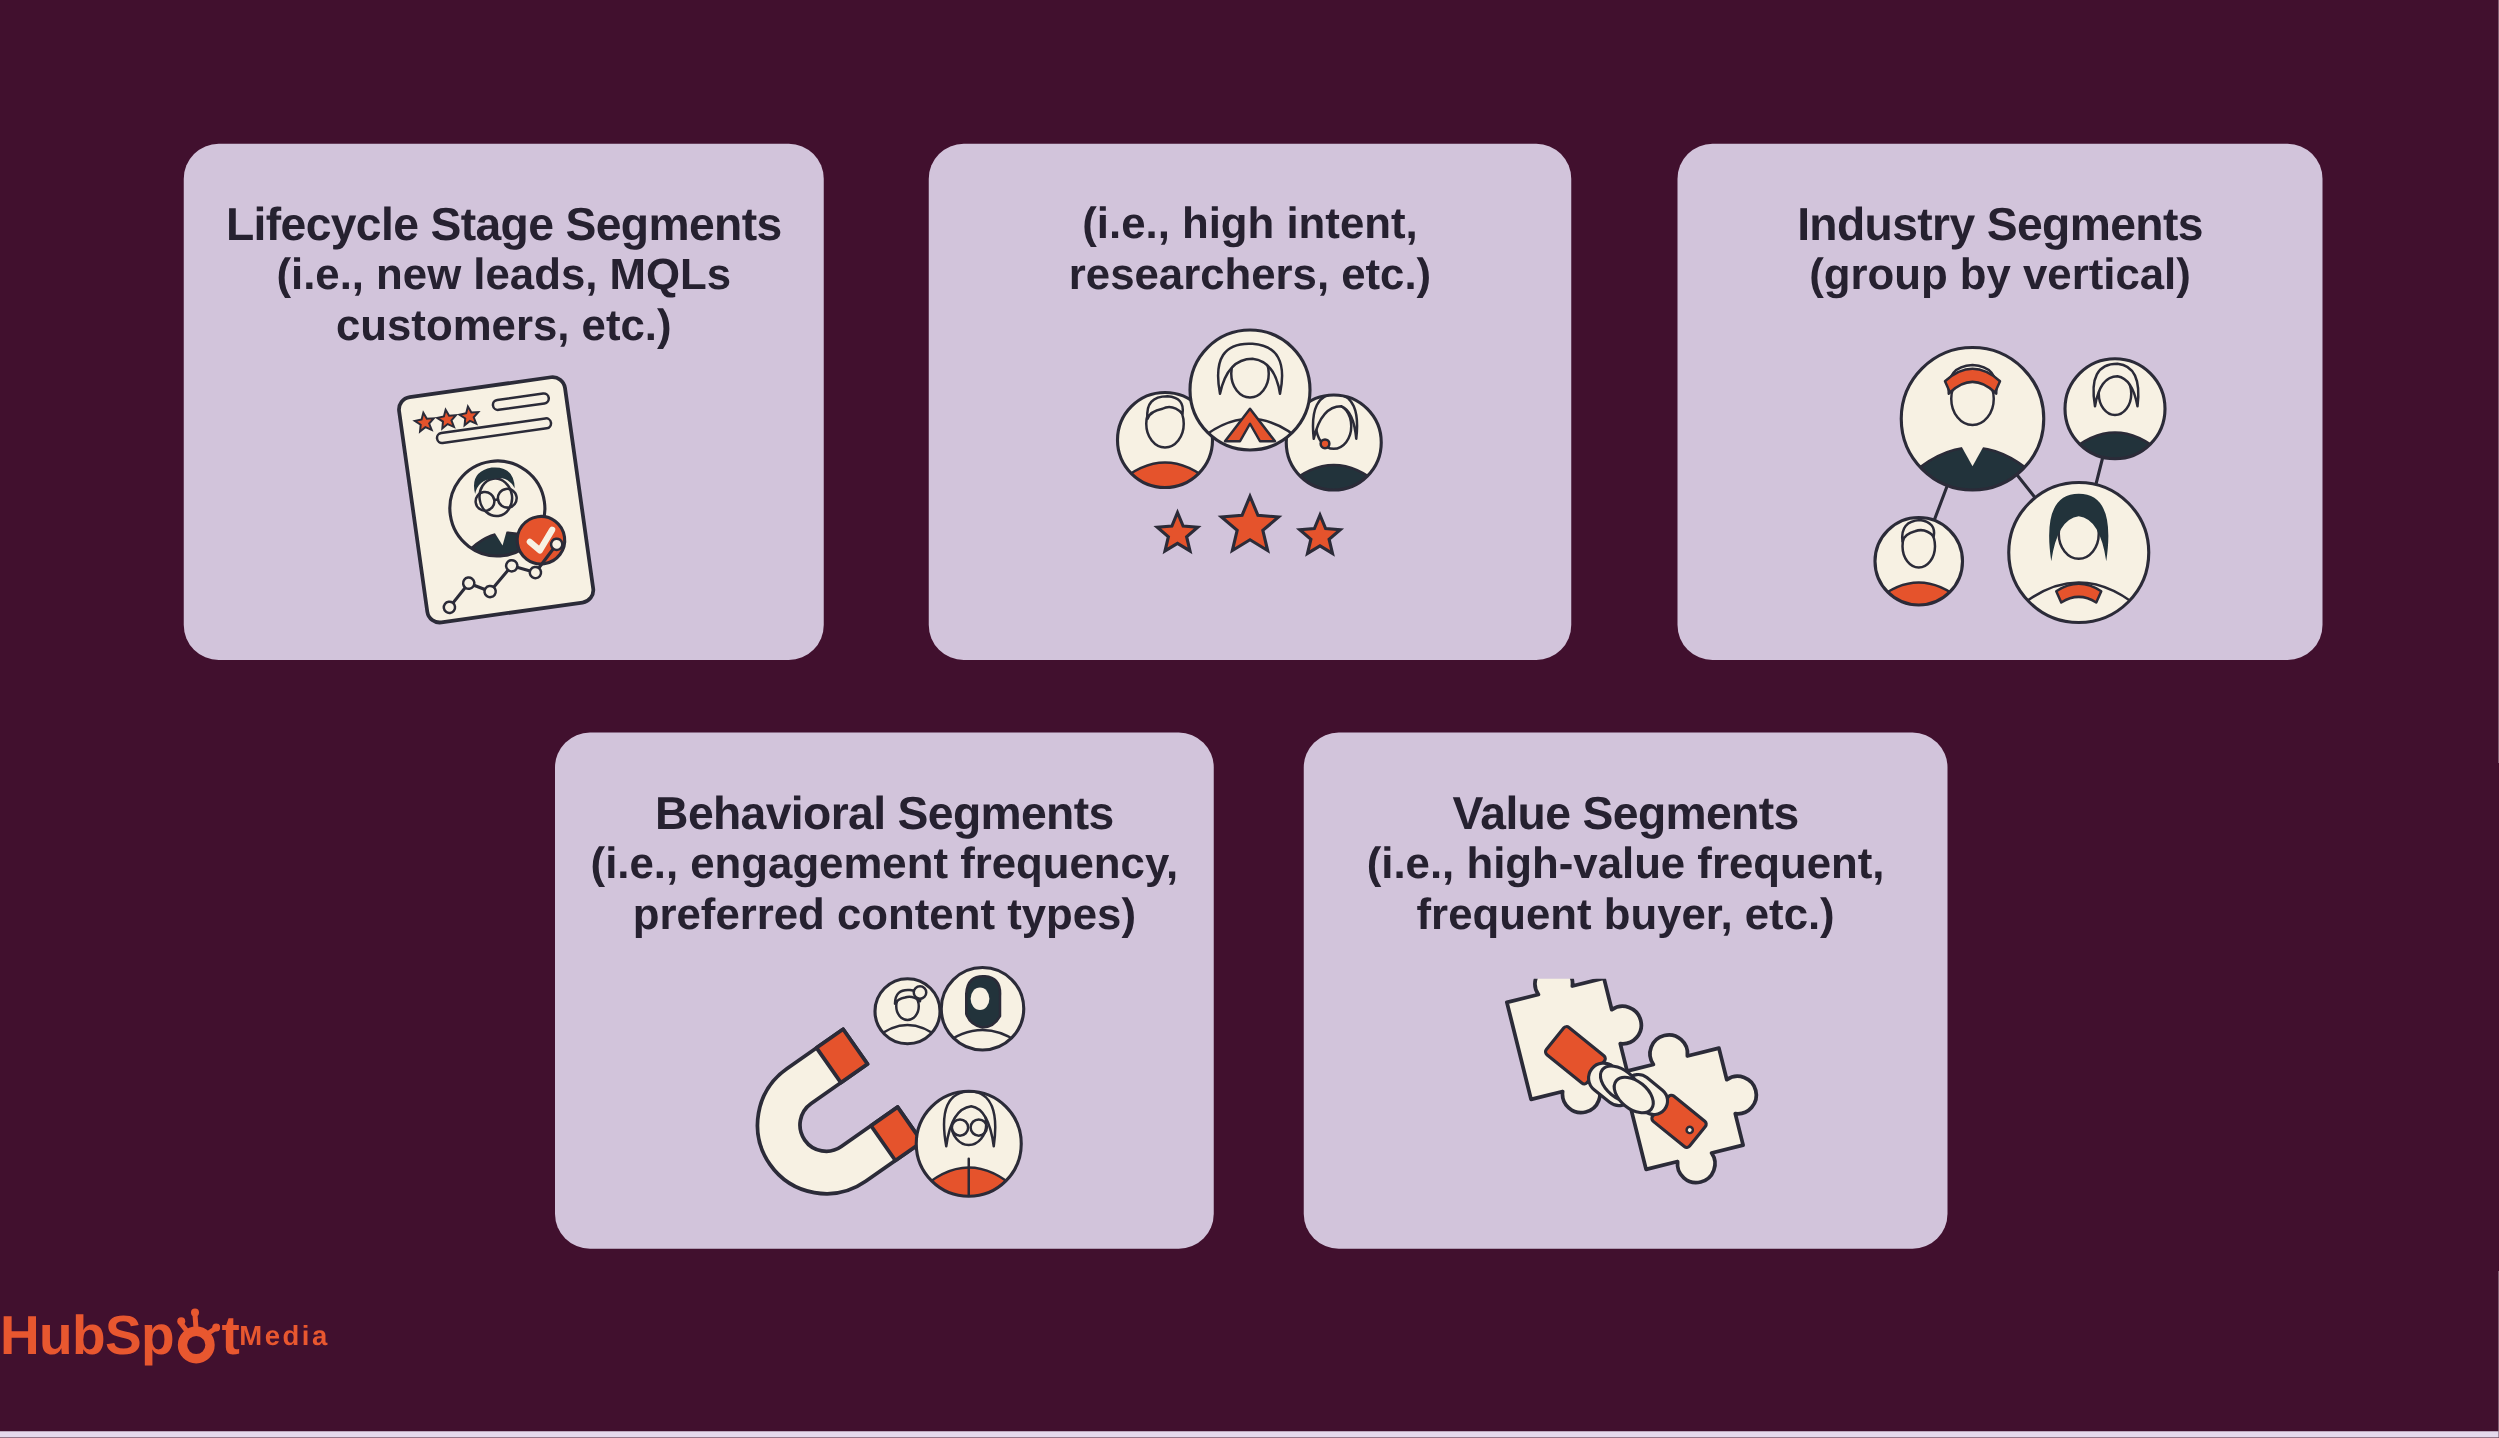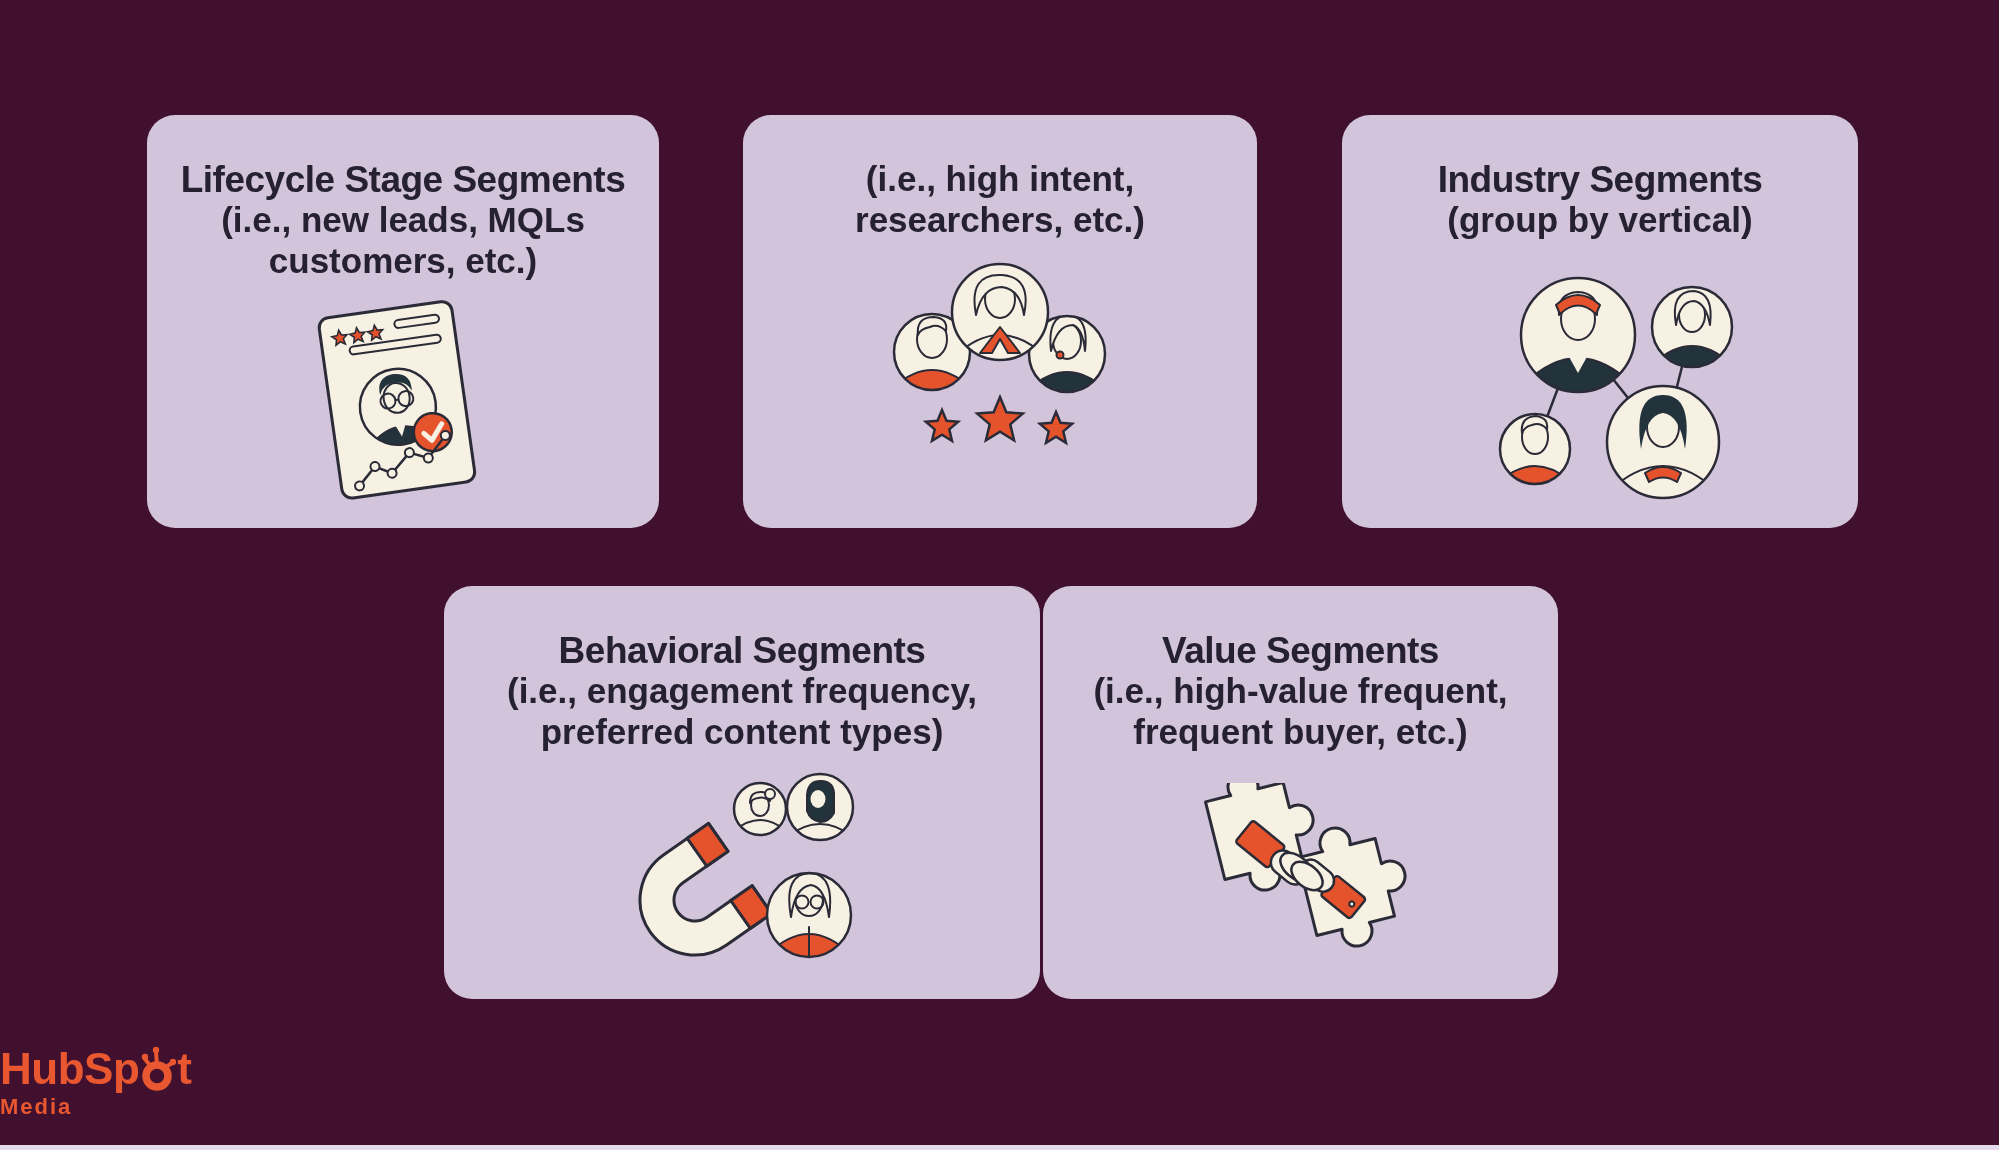--- a/index.html
+++ b/index.html
@@ -6,36 +6,36 @@
     --bg:#41102e; --card:#d2c4db; --ink:#2b2b38; --cream:#f7f1e3;
     --orange:#e5532c; --hair:#22333b; --text:#262130; --logo:#e8572f; --strip:#e5d9ec;
   }
   *{margin:0;padding:0;box-sizing:border-box}
   body{font-family:"Liberation Sans", sans-serif;}
   .canvas{position:relative;width:1999px;height:1150px;background:var(--bg);overflow:hidden}
   .card{position:absolute;background:var(--card);border-radius:28px;display:flex;flex-direction:column;align-items:center;padding-top:44px;text-align:center}
   .card1{left:147px;top:115px;width:512px;height:413px}
   .card2{left:743px;top:115px;width:514px;height:413px}
   .card3{left:1342px;top:115px;width:516px;height:413px}
-  .card4{left:444px;top:586px;width:596px;height:413px}
+  .card4{left:444px;top:586px;width:527px;height:413px}
   .card5{left:1043px;top:586px;width:515px;height:413px}
   .card-title{font-size:37px;font-weight:bold;color:var(--text);line-height:1.12;letter-spacing:-.5px}
   .card-sub{font-size:35px;font-weight:bold;color:var(--text);line-height:1.17}
   .illu{display:block}
   .illu.m1{margin-top:12px}
   .illu.m2{margin-top:14px}
   .illu.m3{margin-top:26px}
   .illu.m4{margin-top:12px}
   .illu.m5{margin-top:30px}
   
   .f-cream{fill:var(--cream)} .f-or{fill:var(--orange)} .f-hair{fill:var(--hair)} .f-none{fill:none}
   .st{stroke:var(--ink);stroke-width:2.5;stroke-linejoin:round;stroke-linecap:round}
   .st2{stroke:var(--ink);stroke-width:2;stroke-linejoin:round;stroke-linecap:round}
   .st3{stroke:var(--ink);stroke-width:3;stroke-linejoin:round;stroke-linecap:round}
-  .logo{position:absolute;left:0;right:0;top:1044px;display:flex;flex-direction:column;align-items:flex-start;color:var(--logo)}
+  .logo{position:absolute;left:0;right:0;top:1044px;display:flex;flex-direction:row;align-items:center;color:var(--logo)}
   .logo-row{display:flex;align-items:center;font-weight:bold;font-size:44px;letter-spacing:-.5px}
   .logo-row svg{margin:0 1px 2px 1px}
   .logo-media{font-size:22px;font-weight:bold;letter-spacing:2px;margin-top:0px}
   .bottom-strip{position:absolute;left:0;bottom:0;width:100%;height:5px;background:var(--strip)}
 </style>
 </head>
 <body>
 
 <div class="canvas">
 

